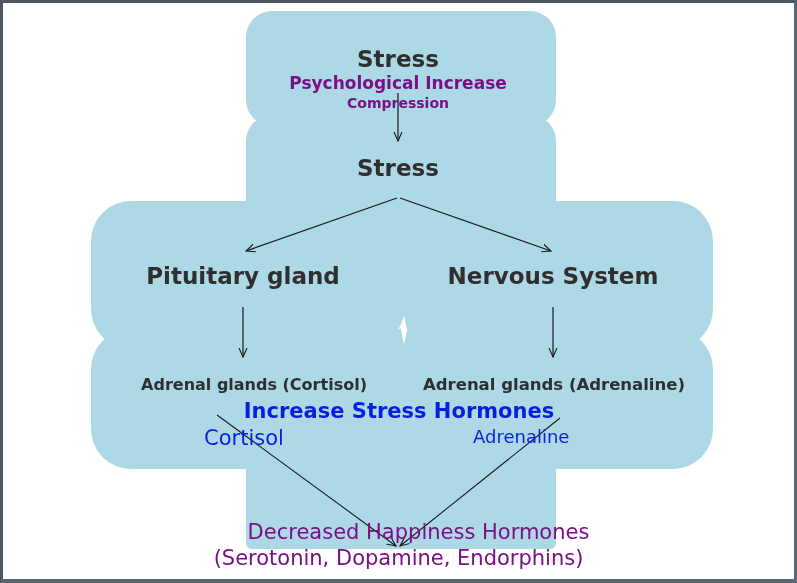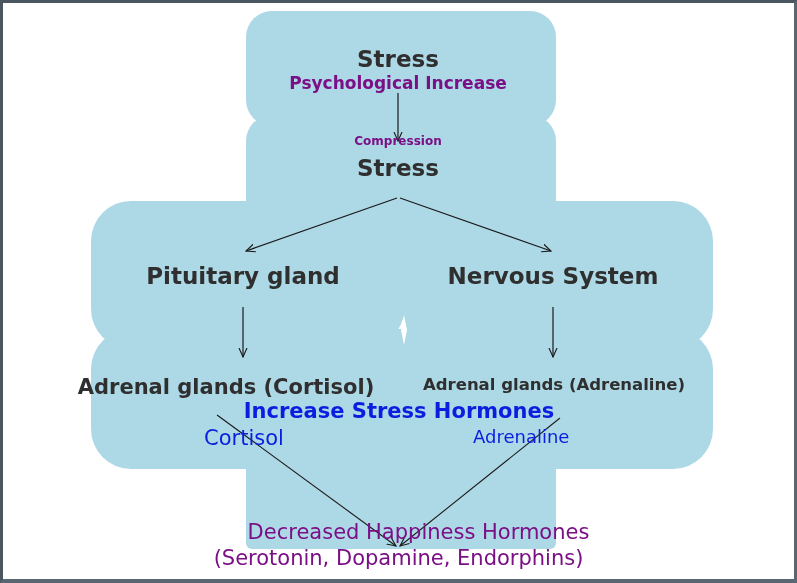--- a/index.html
+++ b/index.html
@@ -53,28 +53,28 @@
   <line x1="397" y1="198" x2="246" y2="251" stroke="#1a1a1a" stroke-width="1.2" marker-end="url(#ah)"></line>
   <line x1="400" y1="198" x2="551" y2="251" stroke="#1a1a1a" stroke-width="1.2" marker-end="url(#ah)"></line>
   <line x1="243" y1="307" x2="243" y2="357" stroke="#1a1a1a" stroke-width="1.2" marker-end="url(#ah)"></line>
   <line x1="553" y1="307" x2="553" y2="357" stroke="#1a1a1a" stroke-width="1.2" marker-end="url(#ah)"></line>
   <line x1="217" y1="415" x2="396" y2="546" stroke="#1a1a1a" stroke-width="1.1" marker-end="url(#ah)"></line>
   <line x1="560" y1="418" x2="400" y2="546" stroke="#1a1a1a" stroke-width="1.1" marker-end="url(#ah)"></line>
 </svg>
 
 <div class="lbl dark" style="left:243px; width:310px; top:46px; font-size:23px;">Stress</div>
 <div class="lbl purple-b" style="left:243px; width:310px; top:73px; font-size:17px;">Psychological Increase</div>
-<div class="lbl purple-b" style="left:243px; width:310px; top:95px; font-size:12px;margin-top:39px;">Compression</div>
+<div class="lbl purple-b" style="left:243px; width:310px; top:95px; font-size:14px;">Compression</div>
 
 <div class="lbl dark" style="left:243px; width:310px; top:155px; font-size:23px;">Stress</div>
 
 <div class="lbl dark" style="left:88px; width:310px; top:263px; font-size:23px;">Pituitary gland</div>
 <div class="lbl dark" style="left:398px; width:310px; top:263px; font-size:23px;">Nervous System</div>
 
-<div class="lbl dark" style="left:72px; width:308px; top:375px; font-size:21px;">Adrenal glands (Cortisol)</div>
+<div class="lbl dark" style="left:100px; width:308px; top:375px; font-size:16px;">Adrenal glands (Cortisol)</div>
 <div class="lbl dark" style="left:396px; width:316px; top:375px; font-size:16.5px;">Adrenal glands (Adrenaline)</div>
 
 <div class="lbl blue-b" style="left:88px; width:622px; top:399px; font-size:21px;">Increase Stress Hormones</div>
 <div class="lbl blue" style="left:204px; top:426px; font-size:21px;">Cortisol</div>
 <div class="lbl blue" style="left:473px; top:426px; font-size:18px;">Adrenaline</div>
 
 <div class="lbl purple" style="left:0; width:797px; top:520px; font-size:21px;padding-left:20px;">Decreased Happiness Hormones</div>
 <div class="lbl purple" style="left:0; width:797px; top:546px; font-size:21px;">(Serotonin, Dopamine, Endorphins)</div>
 
 </body></html>

